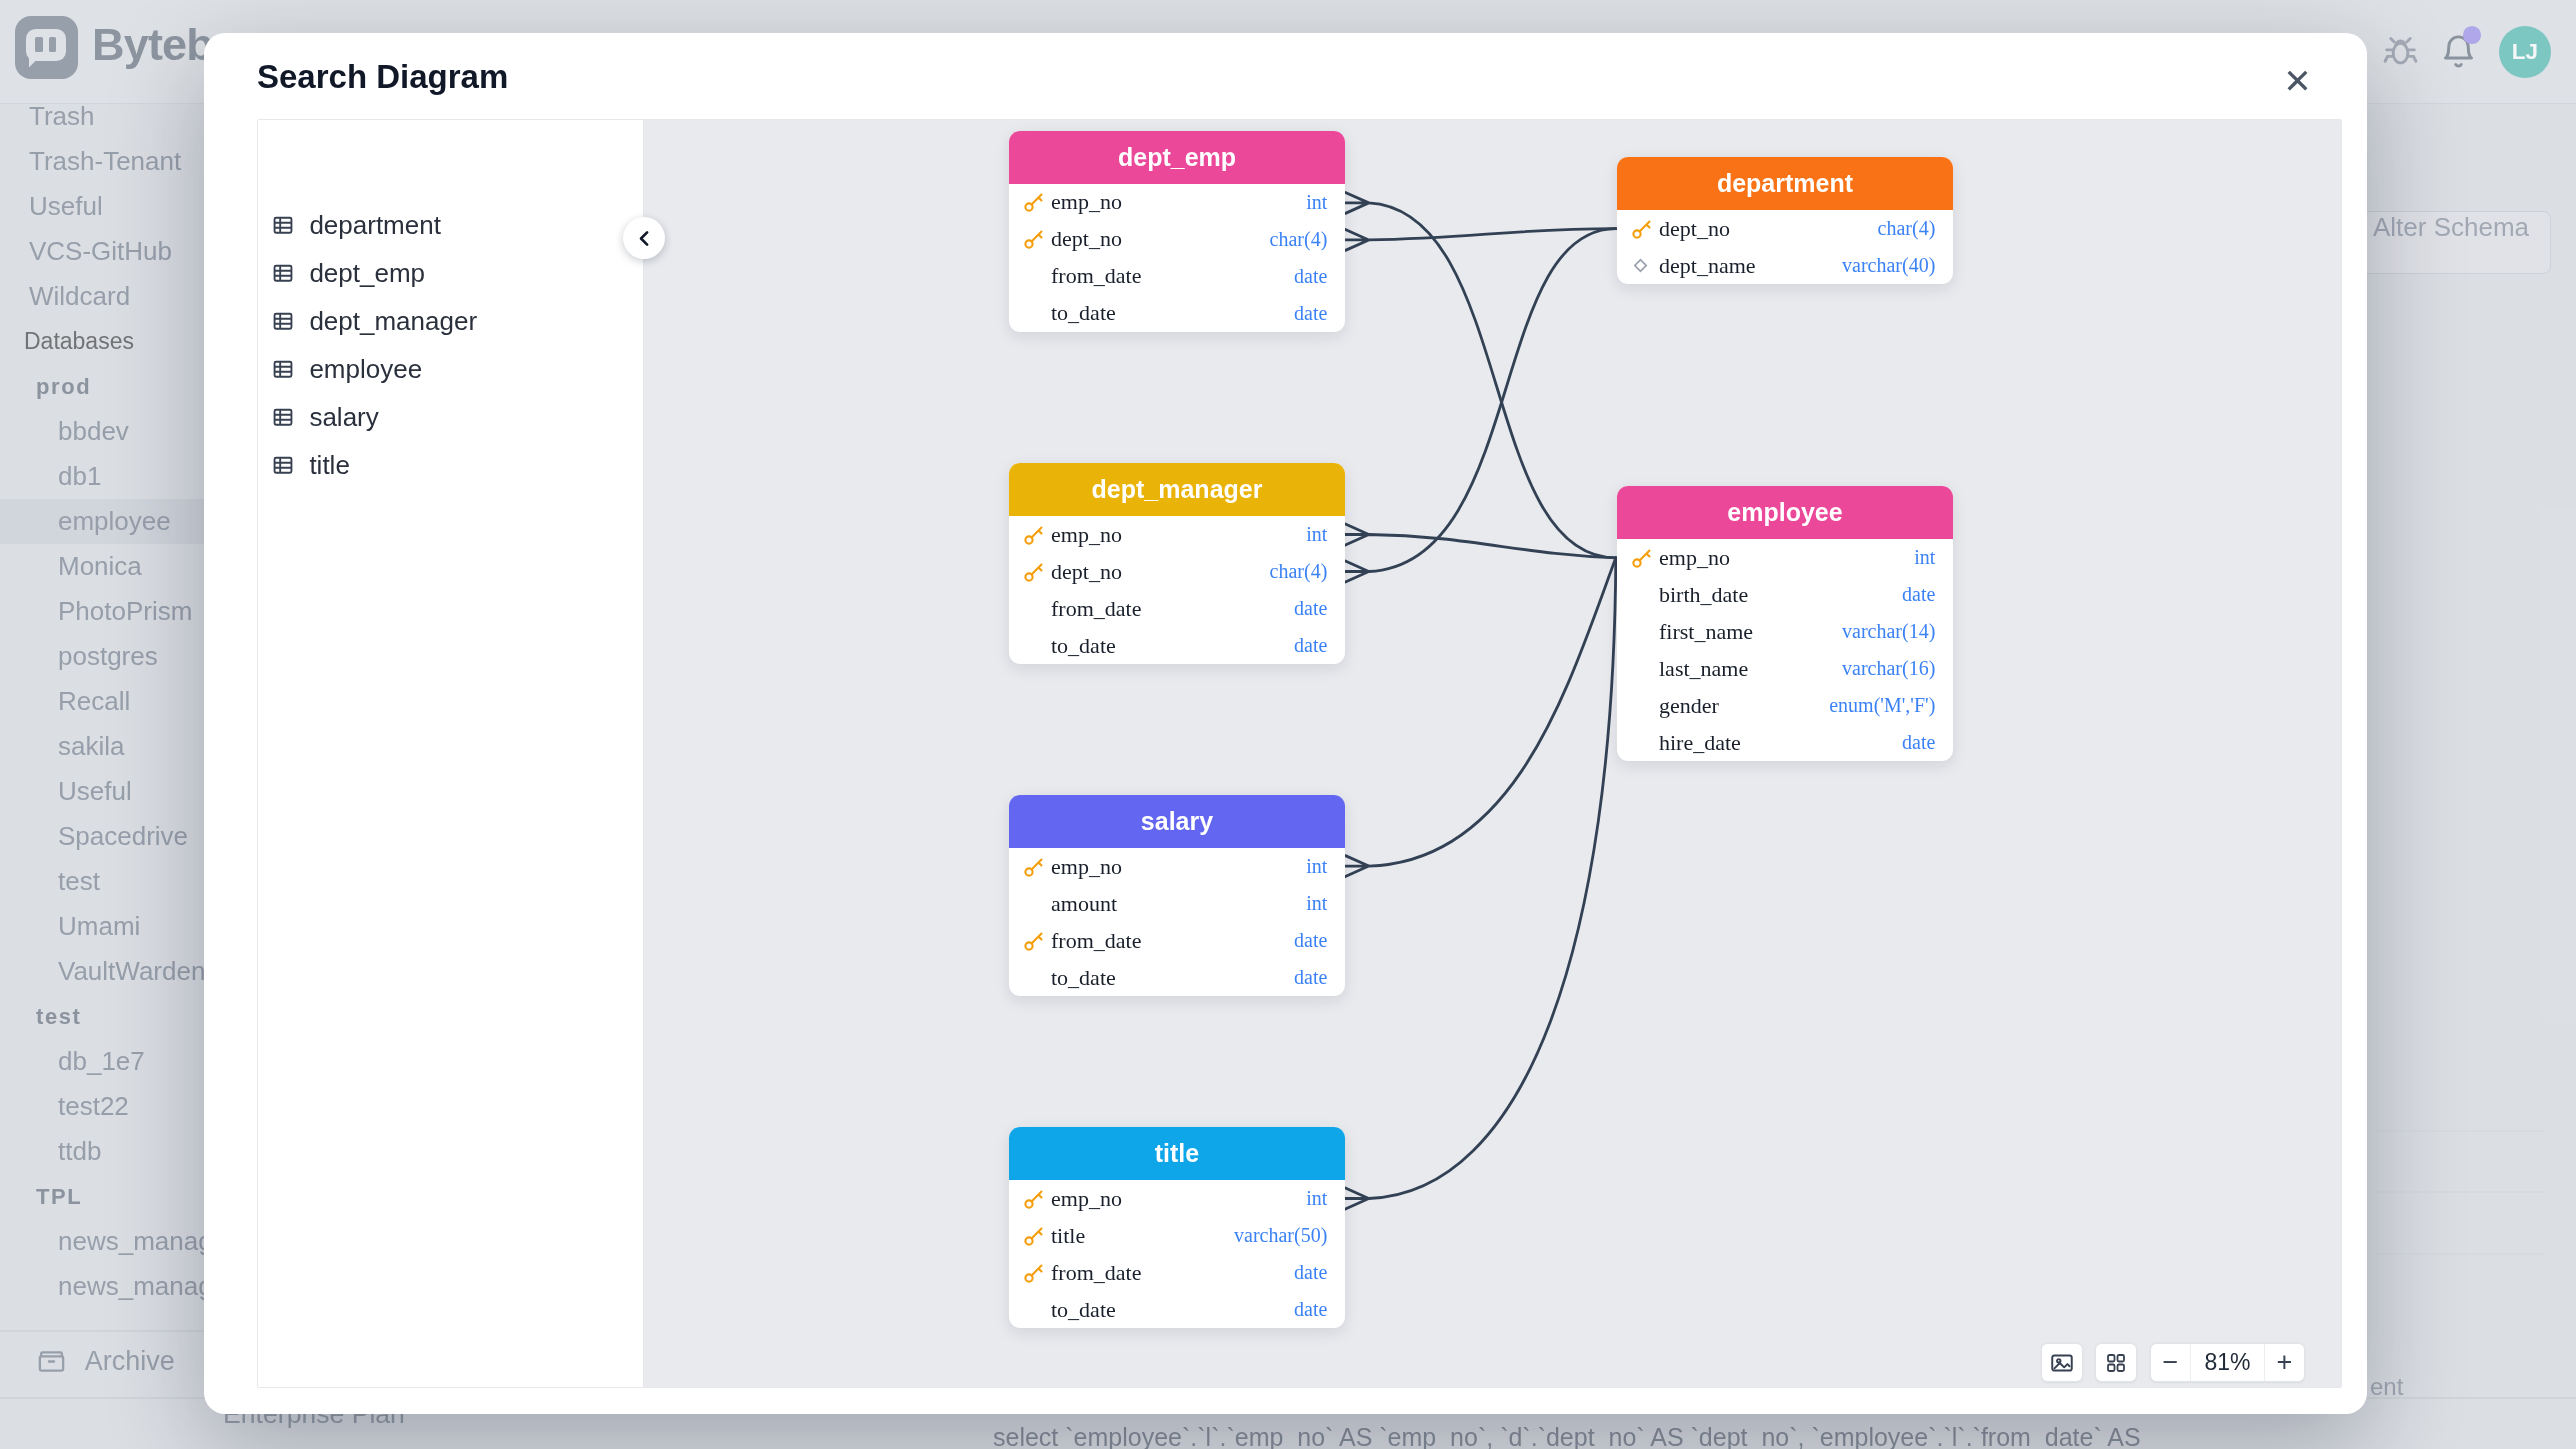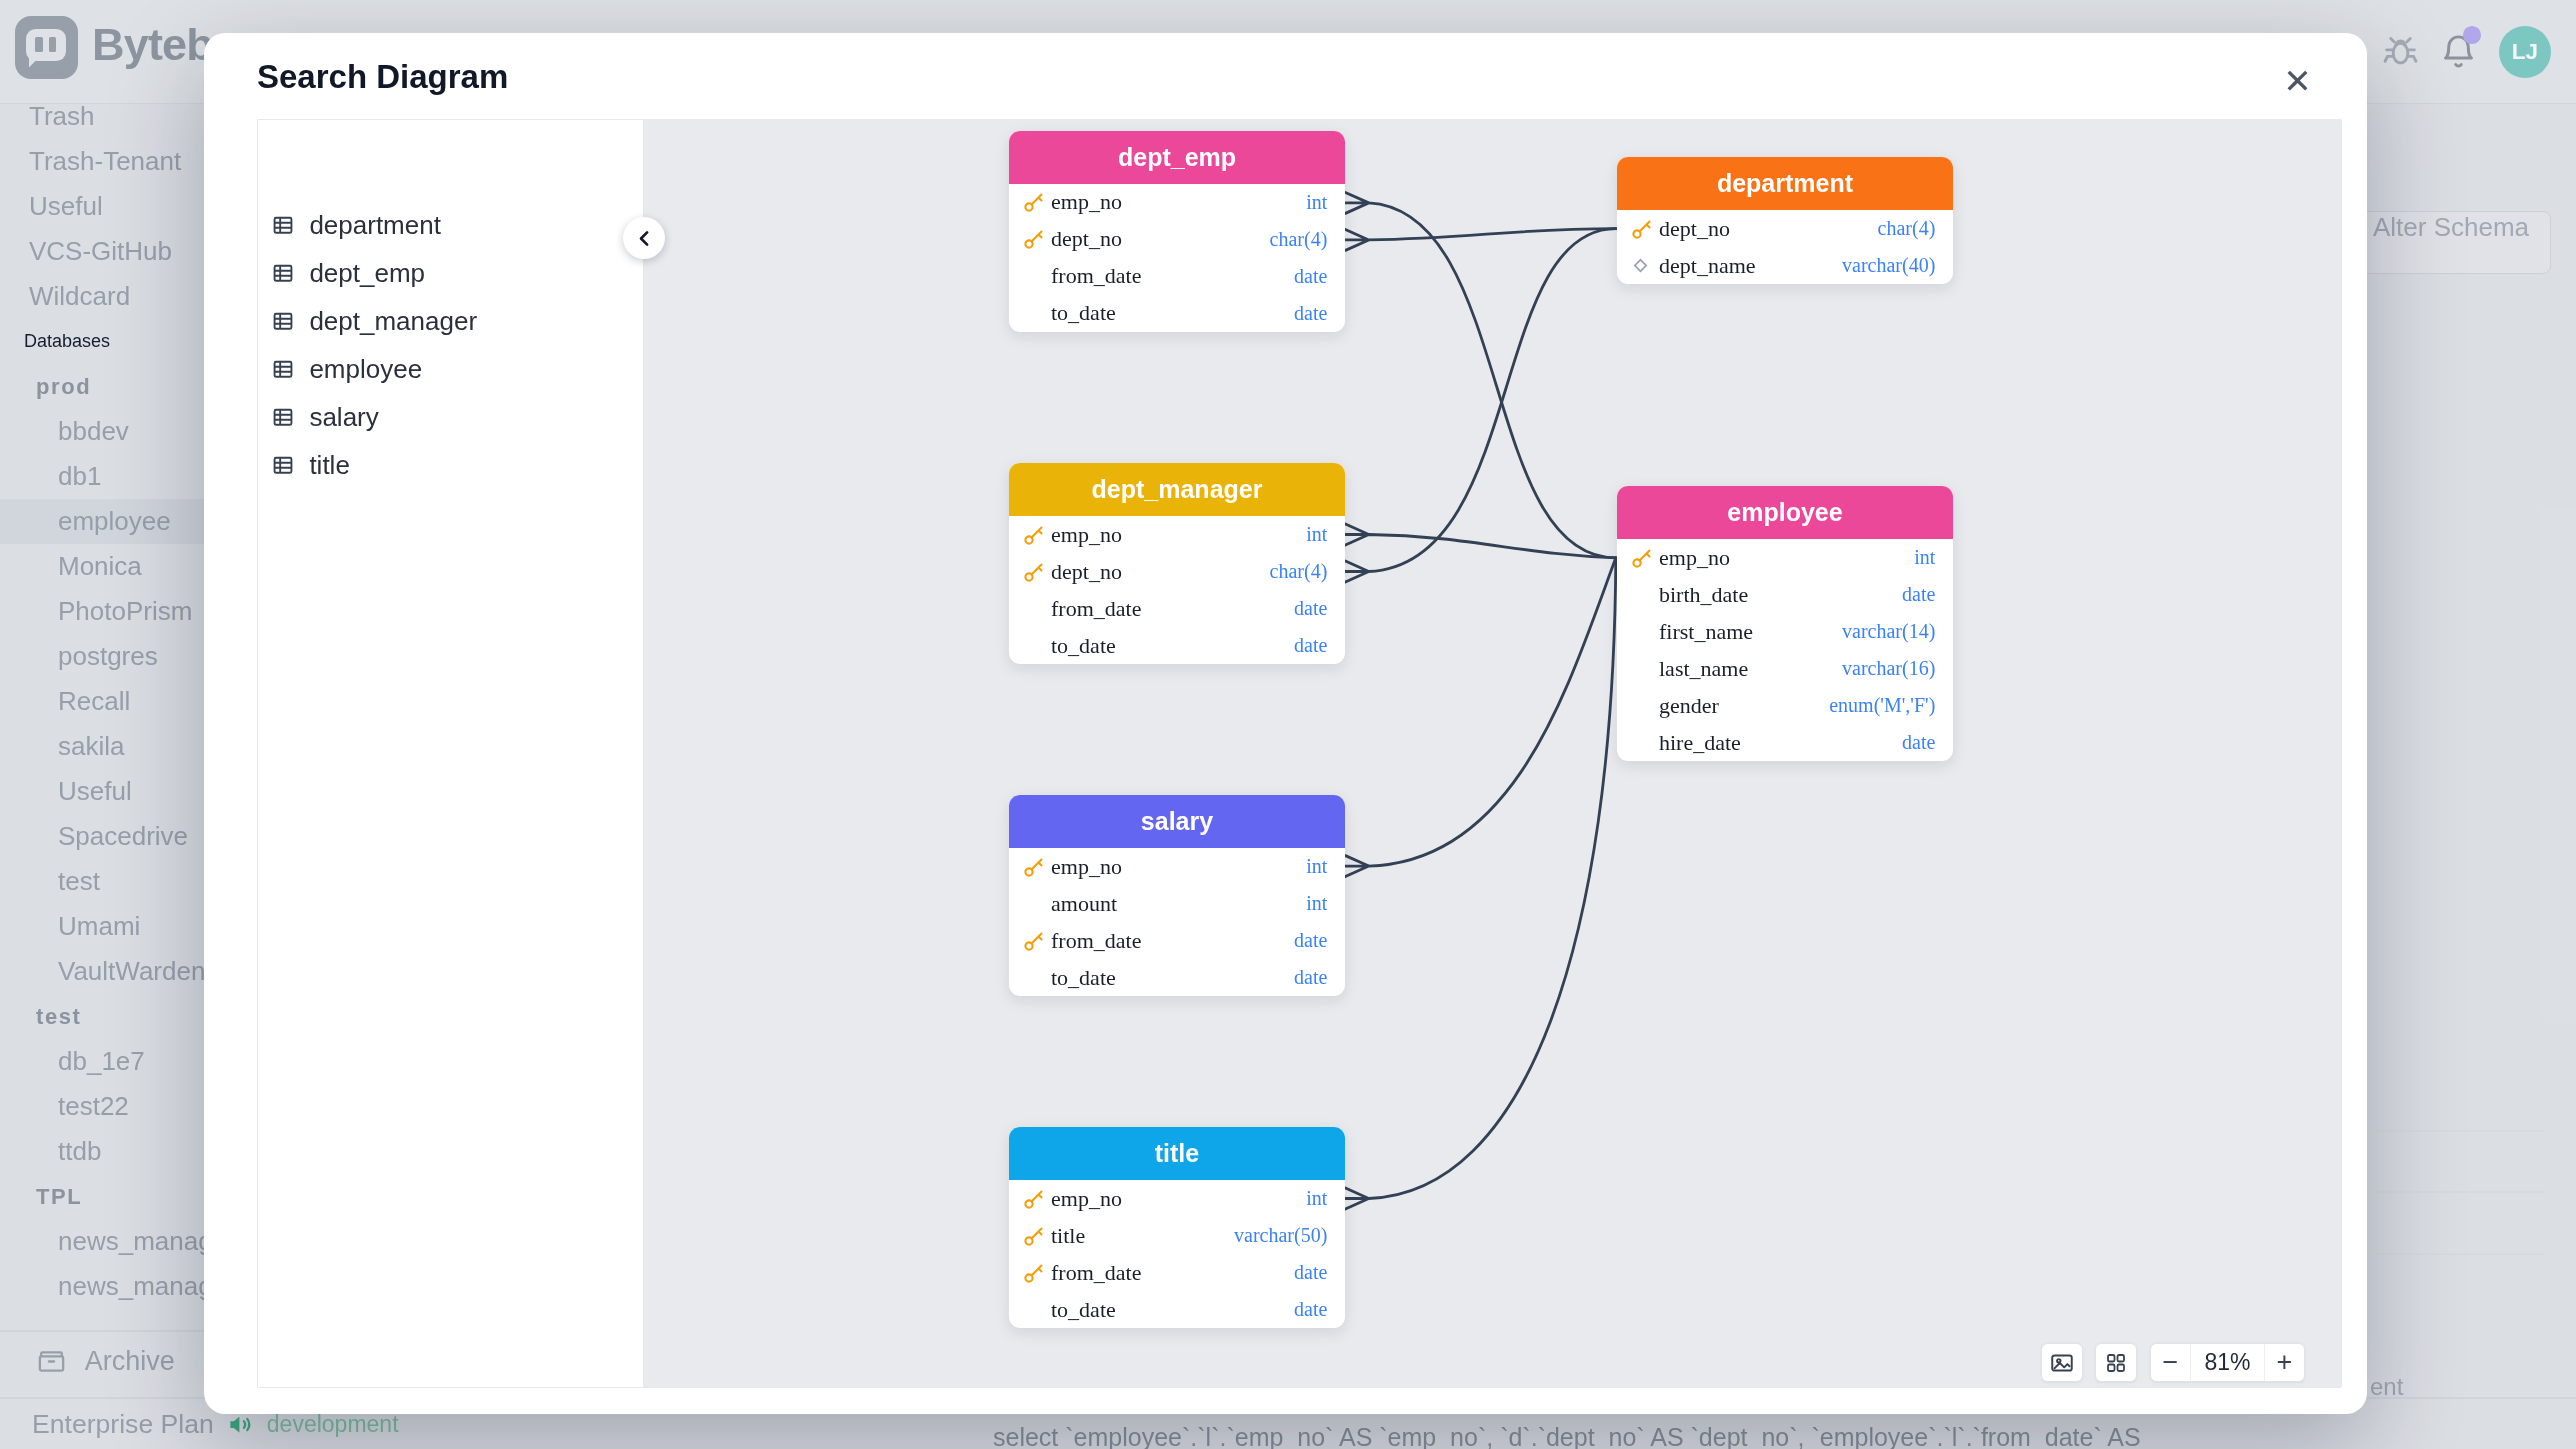--- a/index.html
+++ b/index.html
@@ -17,29 +17,29 @@
   .logo-text{position:absolute;left:92px;top:19.3px;font-size:45px;font-weight:800;color:#8f97a2;
     letter-spacing:-0.8px;z-index:2;}
   .top-icon{position:absolute;z-index:2;}
   .avatar{position:absolute;left:2499px;top:26px;width:52px;height:52px;border-radius:50%;
     background:#7ecdc8;color:#fff;font-size:22.5px;font-weight:700;display:flex;align-items:center;
     justify-content:center;z-index:2;}
   .notif-dot{position:absolute;left:2463px;top:26px;width:17.7px;height:17.7px;border-radius:50%;
     background:#b4aaf0;z-index:3;}
   #bg-sidebar{position:absolute;left:0;top:94px;width:204px;overflow:hidden;z-index:2;}
   .bgi{height:45px;display:flex;align-items:center;font-size:26px;color:#9aa2ae;white-space:nowrap;padding-left:29px;}
-  .bgi.section{font-size:18px;color:#0f172a;padding-left:24px;}
+  .bgi.section{font-size:23px;color:#737373;padding-left:24px;}
   .bgi.env{font-size:22px;font-weight:700;color:#8d95a1;letter-spacing:1.6px;padding-left:36px;}
   .bgi.db{padding-left:58px;}
   .bgi.sel{background:#d9dce2;}
   .bg-divider{position:absolute;background:#d9dce0;z-index:2;}
   .archive-row{position:absolute;left:0;top:1335px;width:204px;height:52px;display:flex;align-items:center;
     gap:17.7px;padding-left:36px;color:#9aa2ae;font-size:27px;z-index:2;overflow:hidden;}
   .plan-row{position:absolute;left:0;top:1399px;width:564px;height:50px;display:flex;align-items:center;
-    gap:13px;padding-left:32px;z-index:2;}
+    gap:13px;padding-left:32px;z-index:2;flex-direction:column;}
   .plan-label{font-size:26.6px;color:#9aa2ae;}
   .env-label{font-size:23px;color:#6fbf96;opacity:.85;}
   .alter-btn{position:absolute;left:2351px;top:211px;width:198px;height:61px;border:1.6px solid #d3d7dd;
     border-radius:8px;background:#e9eaee;color:#a6adb8;font-size:26px;display:flex;align-items:flex-start;
     justify-content:center;z-index:2;}
   .faint-line{position:absolute;left:2375px;width:169px;height:1.6px;background:#dfe2e7;z-index:2;}
   .clip-frag{position:absolute;left:2370px;top:1373px;font-size:24px;color:#a5acb7;z-index:2;}
   .sql-preview{position:absolute;left:993px;top:1423px;font-size:25px;color:#8a919c;white-space:nowrap;z-index:2;}
   .backdrop-dim{position:absolute;inset:0;background:rgba(120,128,140,0.07);z-index:5;}
   

